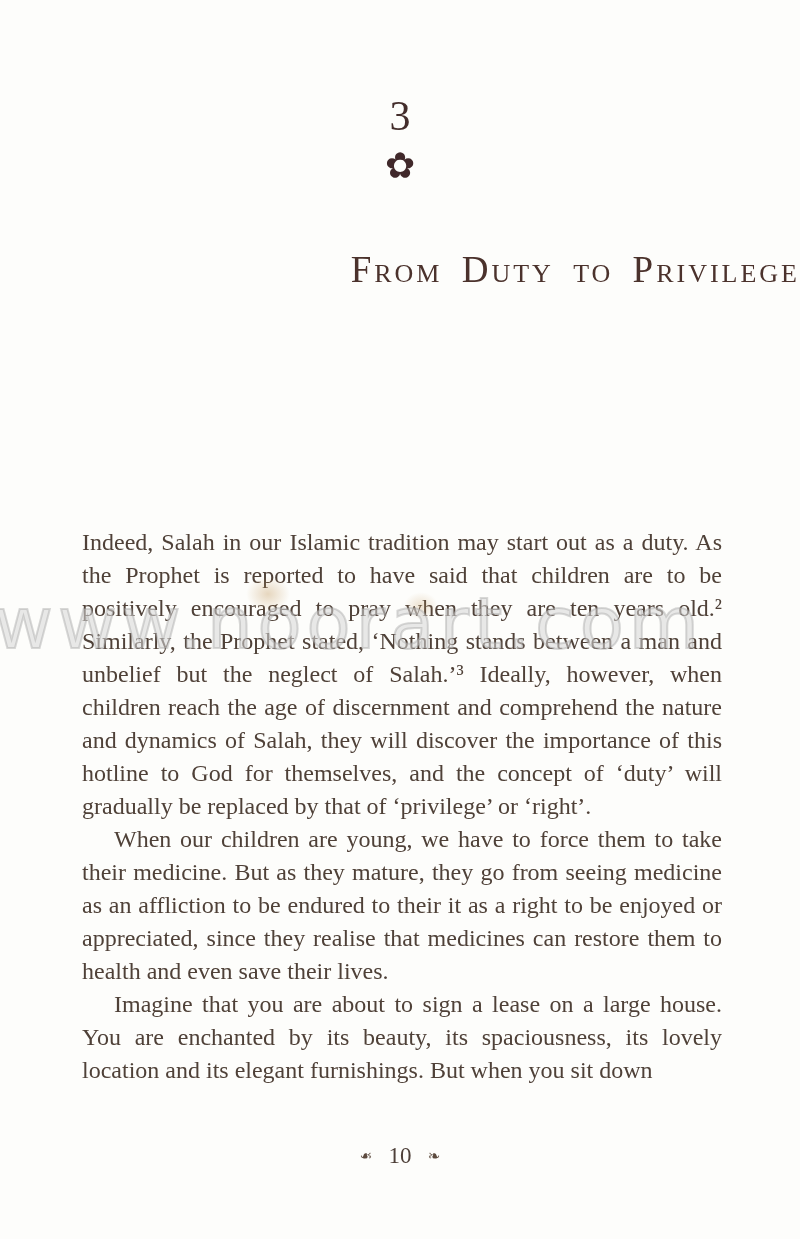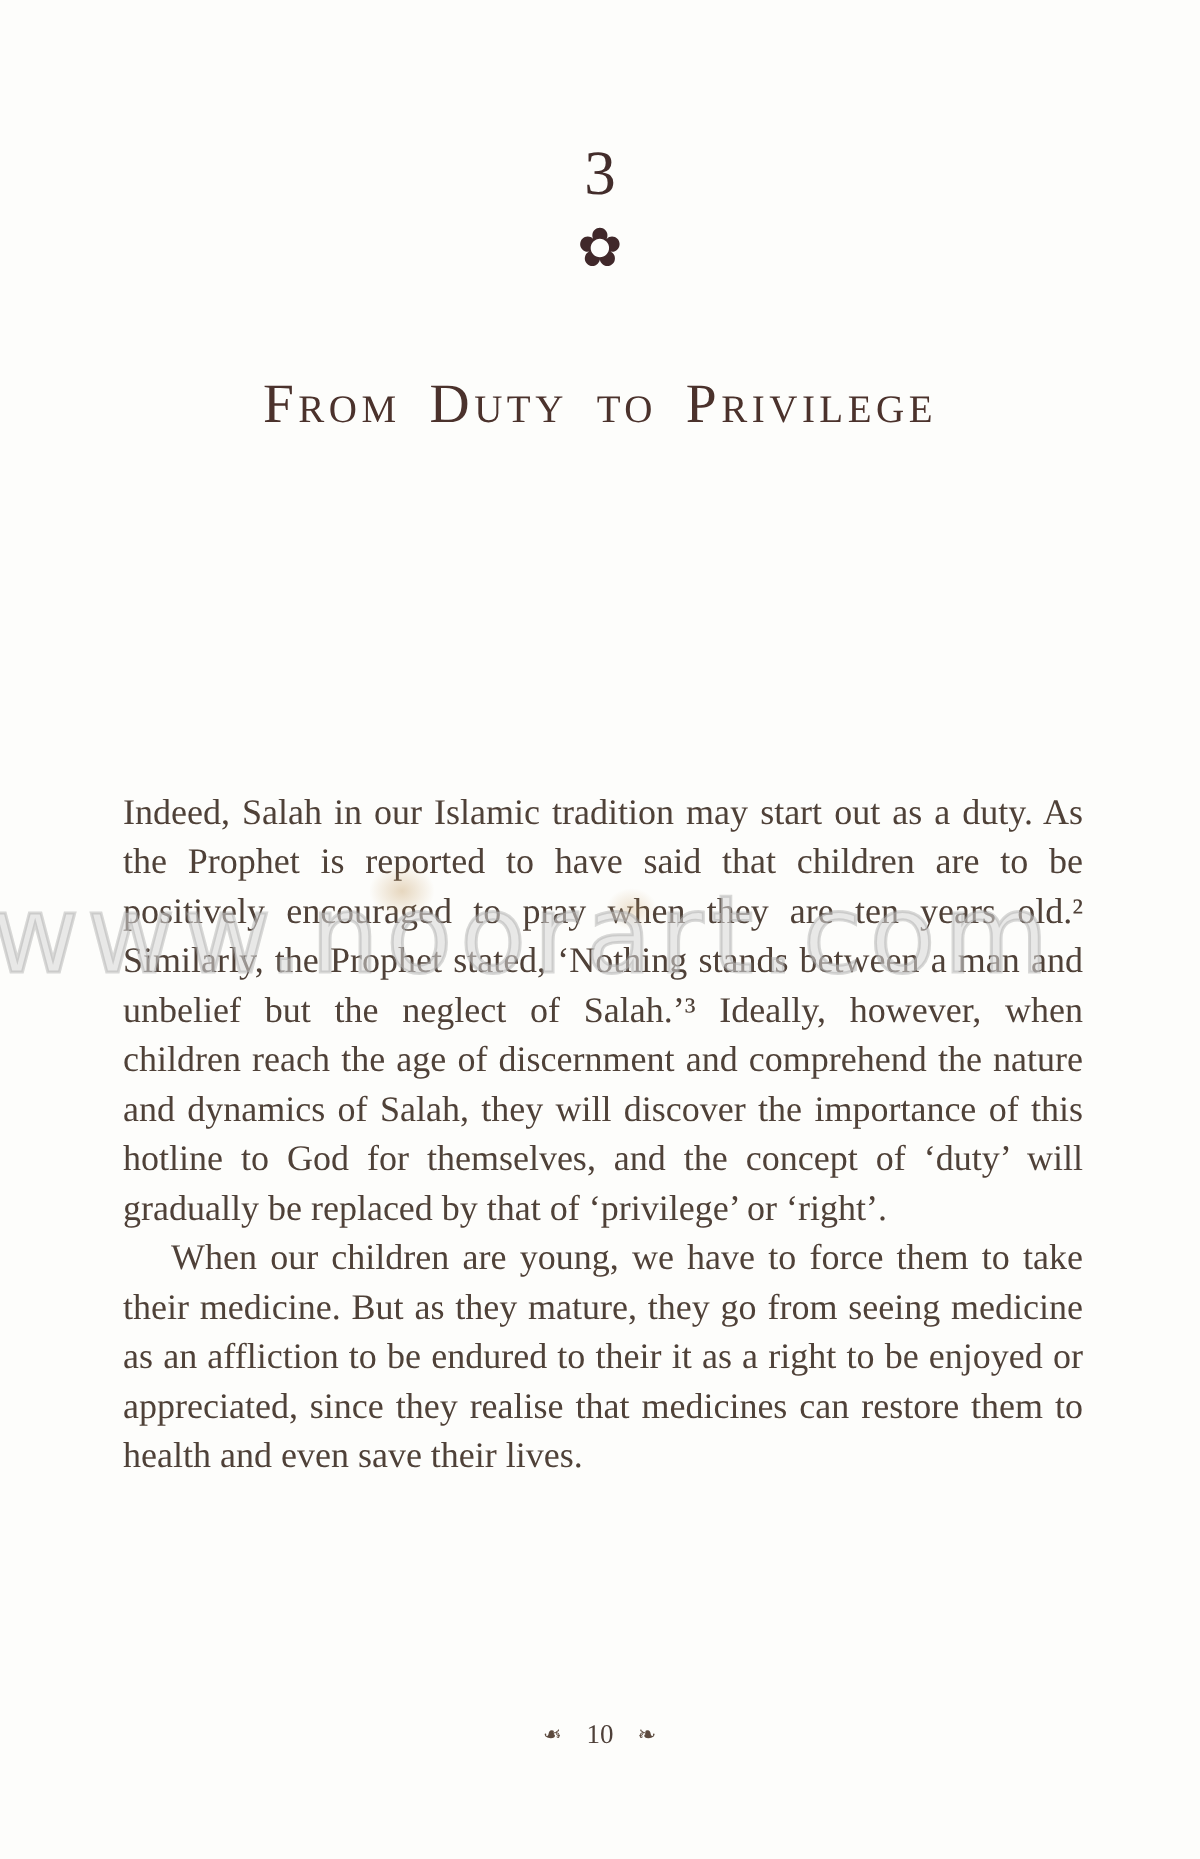--- a/index.html
+++ b/index.html
@@ -59,37 +59,38 @@
   .footer {
     position:absolute; top:1142px; left:0; width:100%;
     display:flex; justify-content:center; align-items:center; gap:16px;
   }
   .footer .ornament {
     font-family:"DejaVu Sans", sans-serif;
     font-size:15px; color:#5c4a3e; line-height:28px;
   }
   .footer .ornament.left  { transform:scaleX(-1); }
   .footer .page-number {
-    font-size:18px; color:#4e4039; line-height:28px;
+    font-size:23px; color:#4e4039; line-height:28px;
   }
 </style>
 </head>
 <body>
 
 <div class="page">
 
   <div class="chapter-number">3</div>
 
   <div class="chapter-ornament">✿</div>
 
-  <h1 class="chapter-title" style="margin:0; font-weight:normal;">From Duty to Privilege</h1>
+  <h1 class="chapter-title" style="margin:0; font-weight:normal;text-align:right;">From Duty to Privilege</h1>
 
   <div class="body-text">
     <p>Indeed, Salah in our Islamic tradition may start out as a duty. As the Prophet is reported to have said that children are to be positively encouraged to pray when they are ten years old.² Similarly, the Prophet stated, ‘Nothing stands between a man and unbelief but the neglect of Salah.’³ Ideally, however, when children reach the age of discernment and comprehend the nature and dynamics of Salah, they will discover the importance of this hotline to God for themselves, and the concept of ‘duty’ will gradually be replaced by that of ‘privilege’ or ‘right’.</p>
     <p class="indent">When our children are young, we have to force them to take their medicine. But as they mature, they go from seeing medicine as an affliction to be endured to their it as a right to be enjoyed or appreciated, since they realise that medicines can restore them to health and even save their lives.</p>
+    <p class="indent">Imagine that you are about to sign a lease on a large house. You are enchanted by its beauty, its spaciousness, its lovely location and its elegant furnishings. But when you sit down</p>
   </div>
 
   <div class="stain s1"></div>
   <div class="stain s2"></div>
 
   <div class="watermark">www.noorart.com</div>
 
   <div class="footer">
     <span class="ornament left">❧</span>
     <span class="page-number">10</span>

